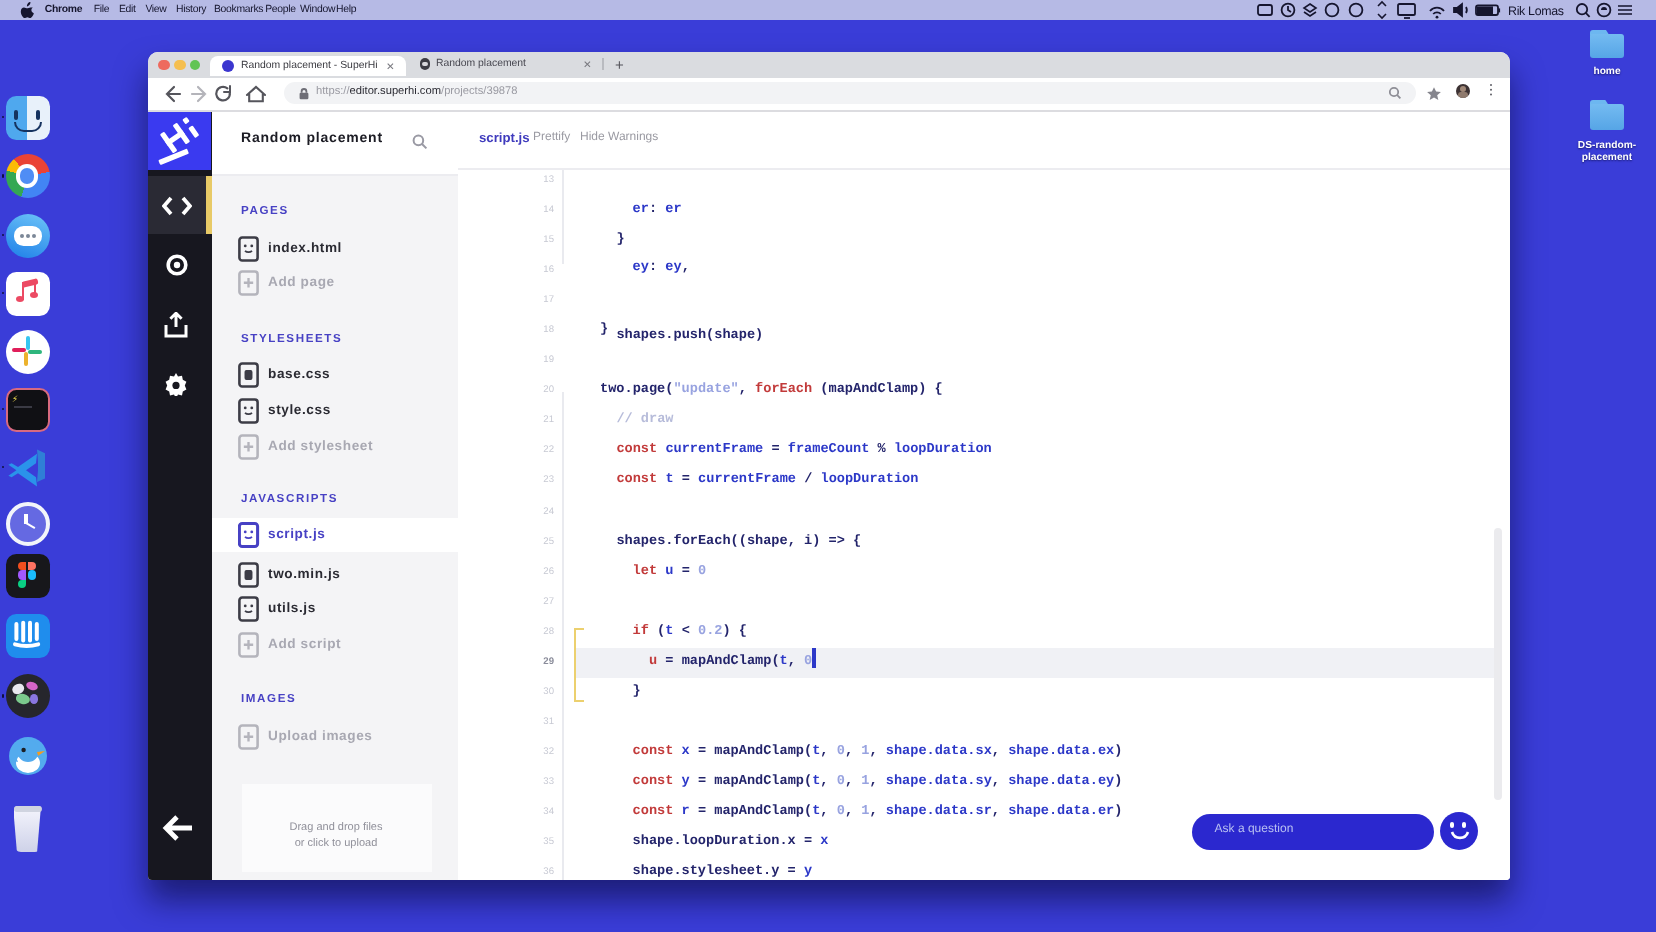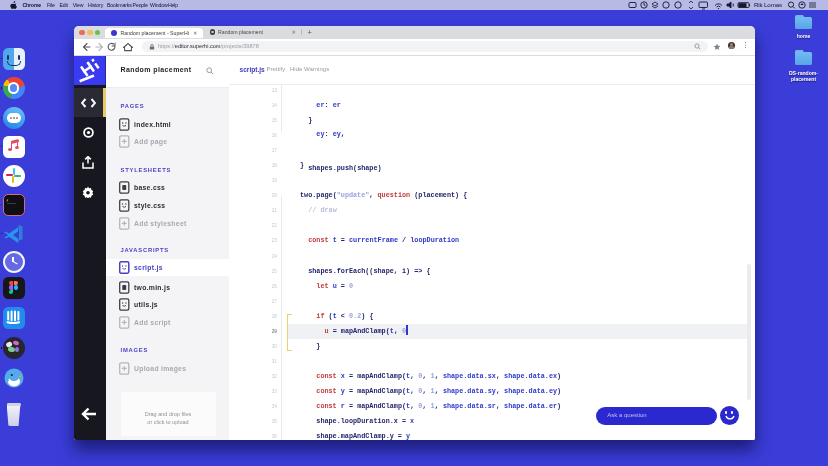--- a/index.html
+++ b/index.html
@@ -421,33 +421,34 @@
         <div class="gn" style="left:28px;top:283.8px;color:#c7c9d3;">32</div>
         <div class="gn" style="left:28px;top:298.9px;color:#c7c9d3;">33</div>
         <div class="gn" style="left:28px;top:313.9px;color:#c7c9d3;">34</div>
         <div class="gn" style="left:28px;top:329.0px;color:#c7c9d3;">35</div>
         <div class="gn" style="left:28px;top:344.1px;color:#c7c9d3;">36</div>
         <div class="cl" style="left:87.3px;top:-2.1px;margin-top:44px;"><span class="vr">ey</span><span class="dk">: </span><span class="vr">ey</span><span class="dk">,</span></div>
         <div class="cl" style="left:87.3px;top:13.0px;"><span class="vr">er</span><span class="dk">: </span><span class="vr">er</span></div>
         <div class="cl" style="left:79.2px;top:28.0px;"><span class="dk">}</span></div>
         <div class="cl" style="left:79.2px;top:58.1px;margin-top:18px;"><span class="dk">shapes.push(shape)</span></div>
         <div class="cl" style="left:71px;top:73.2px;"><span class="dk">}</span></div>
-        <div class="cl" style="left:71px;top:103.3px;"><span class="dk">two.page(</span><span class="lt">"update"</span><span class="dk">, </span><span class="kw">question</span><span class="dk"> (placement) {</span></div>
+        <div class="cl" style="left:71px;top:103.3px;"><span class="dk">two.page(</span><span class="lt">"update"</span><span class="dk">, </span><span class="kw">forEach</span><span class="dk"> (mapAndClamp) {</span></div>
         <div class="cl" style="left:79.2px;top:118.3px;"><span class="cm">// draw</span></div>
+        <div class="cl" style="left:79.2px;top:133.4px;"><span class="kw">const</span><span class="dk"> </span><span class="vr">currentFrame</span><span class="dk"> = </span><span class="vr">frameCount</span><span class="dk"> % </span><span class="vr">loopDuration</span></div>
         <div class="cl" style="left:79.2px;top:148.4px;"><span class="kw">const</span><span class="dk"> </span><span class="vr">t</span><span class="dk"> = </span><span class="vr">currentFrame</span><span class="dk"> / </span><span class="vr">loopDuration</span></div>
         <div class="cl" style="left:79.2px;top:178.5px;"><span class="dk">shapes.forEach((shape, i) =&gt; {</span></div>
         <div class="cl" style="left:87.3px;top:193.6px;"><span class="kw">let</span><span class="dk"> </span><span class="vr">u</span><span class="dk"> = </span><span class="lt">0</span></div>
         <div class="cl" style="left:87.3px;top:223.7px;"><span class="kw">if</span><span class="dk"> (</span><span class="vr">t</span><span class="dk"> &lt; </span><span class="lt">0.2</span><span class="dk">) {</span></div>
         <div class="cl" style="left:95.5px;top:238.7px;"><span class="kw">u</span><span class="dk"> = mapAndClamp(</span><span class="vr">t</span><span class="dk">, </span><span class="lt">0</span><span style="display:inline-block;width:1.6px;height:10px;background:#2c38c8;vertical-align:-2px;"></span></div>
         <div class="cl" style="left:87.3px;top:253.8px;"><span class="dk">}</span></div>
         <div class="cl" style="left:87.3px;top:283.8px;"><span class="kw">const</span><span class="dk"> </span><span class="vr">x</span><span class="dk"> = mapAndClamp(</span><span class="vr">t</span><span class="dk">, </span><span class="lt">0</span><span class="dk">, </span><span class="lt">1</span><span class="dk">, </span><span class="vr">shape.data.sx</span><span class="dk">, </span><span class="vr">shape.data.ex</span><span class="dk">)</span></div>
         <div class="cl" style="left:87.3px;top:298.9px;"><span class="kw">const</span><span class="dk"> </span><span class="vr">y</span><span class="dk"> = mapAndClamp(</span><span class="vr">t</span><span class="dk">, </span><span class="lt">0</span><span class="dk">, </span><span class="lt">1</span><span class="dk">, </span><span class="vr">shape.data.sy</span><span class="dk">, </span><span class="vr">shape.data.ey</span><span class="dk">)</span></div>
         <div class="cl" style="left:87.3px;top:313.9px;"><span class="kw">const</span><span class="dk"> </span><span class="vr">r</span><span class="dk"> = mapAndClamp(</span><span class="vr">t</span><span class="dk">, </span><span class="lt">0</span><span class="dk">, </span><span class="lt">1</span><span class="dk">, </span><span class="vr">shape.data.sr</span><span class="dk">, </span><span class="vr">shape.data.er</span><span class="dk">)</span></div>
         <div class="cl" style="left:87.3px;top:329.0px;"><span class="dk">shape.loopDuration.x = </span><span class="vr">x</span></div>
-        <div class="cl" style="left:87.3px;top:344.1px;"><span class="dk">shape.mapAndClamp.y = </span><span class="vr">y</span></div>
+        <div class="cl" style="left:87.3px;top:344.1px;"><span class="dk">shape.stylesheet.y = </span><span class="vr">y</span></div>
       </div>
       <div class="abs" style="left:591.5px;top:380.5px;"></div>
     </div>
 
     <div class="abs" style="left:672.5px;top:238px;width:4.5px;height:136px;border-radius:2px;background:#ebebee;"></div>
 
     <div class="abs" style="left:522.3px;top:380.5px;width:120.7px;height:18px;border-radius:9px;background:#2b28cf;">
       <div class="abs" style="left:11px;top:5px;font-size:6px;color:#b9c0f2;">Ask a question</div>
     </div>
     <div class="abs" style="left:646px;top:379.5px;width:19px;height:19px;border-radius:50%;background:#2b28cf;">

